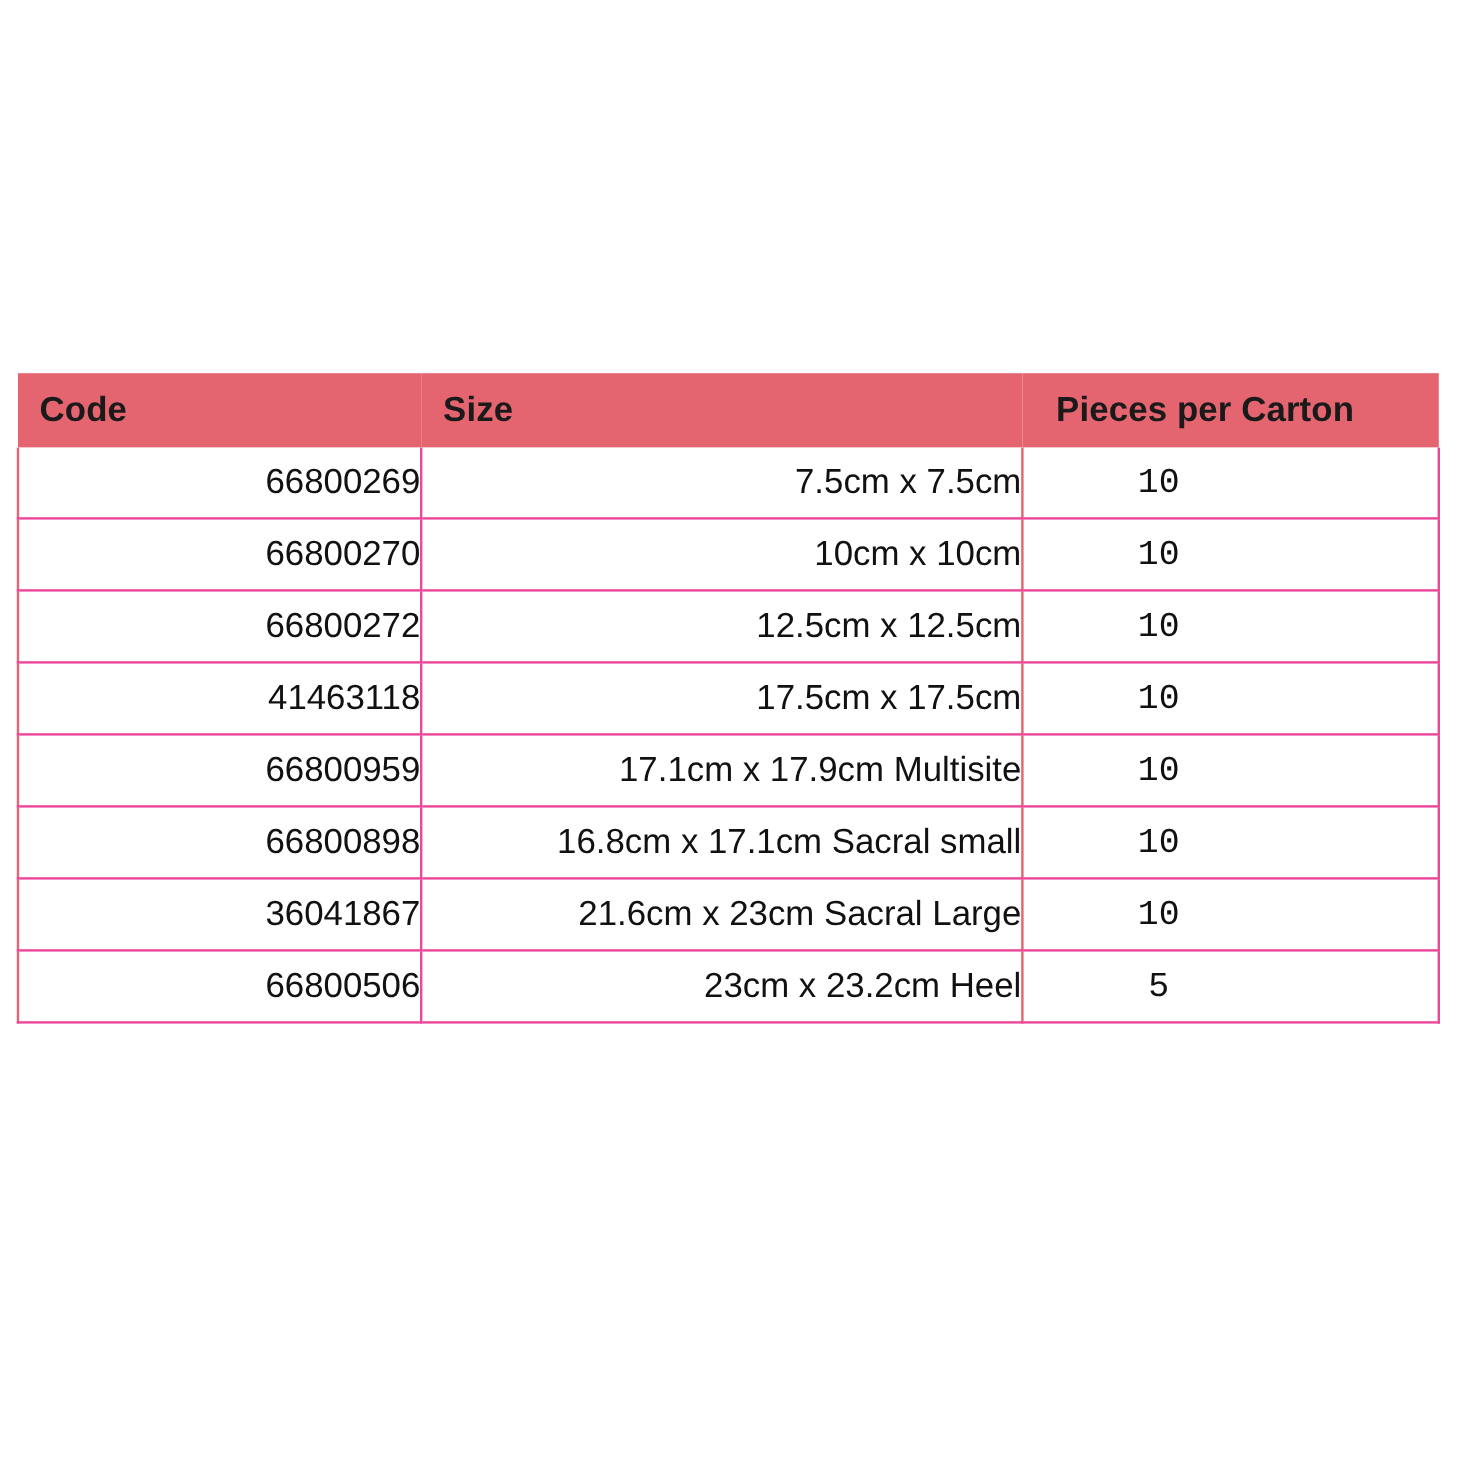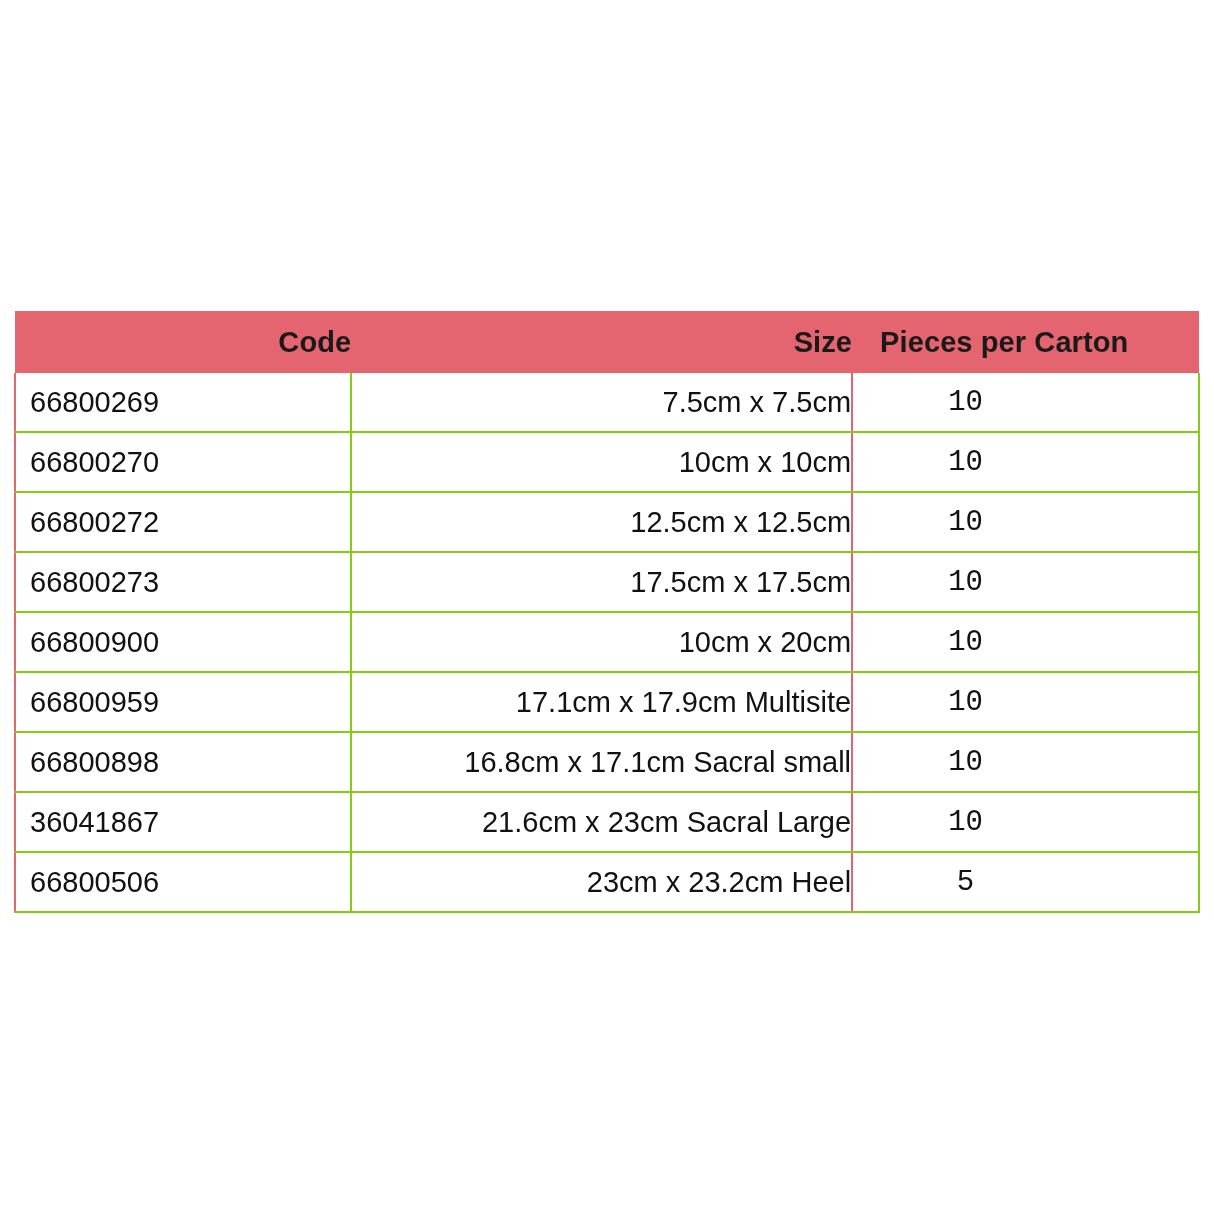--- a/index.html
+++ b/index.html
@@ -34,41 +34,41 @@
   table.product-table col.c-size   { width: 42.3%; }
   table.product-table col.c-pieces { width: 29.3%; }
 
   thead th {
     background: #e4646f;
     color: #1a1a1a;
     font-size: 29px;
     font-weight: bold;
     height: 62px;
     padding: 0 0 0 18px;
-    text-align: right;
+    text-align: left;
     border: none;
     vertical-align: middle;
     letter-spacing: 0.1px;
   }
   thead th.th-pieces {
     text-align: left;
     padding-left: 28px;
   }
   tbody td {
     height: 58px;
     font-size: 29px;
     color: #111111;
-    border: 2px solid #84cc16;
+    border: 2px solid #ec4899;
     vertical-align: middle;
     padding: 0;
     background: #ffffff;
   }
   tbody td.cell-code {
     padding-left: 14px;
-    text-align: left;
+    text-align: right;
     border-left: 2px solid #e4646f;
   }
   tbody td.cell-size {
     padding-left: 20px;
     text-align: right;
     border-left: none;
     border-right: 2px solid #e4646f;
   }
   tbody td.cell-pieces {
     text-align: center;
@@ -107,27 +107,22 @@
           <td class="cell-code">66800270</td>
           <td class="cell-size">10cm x 10cm</td>
           <td class="cell-pieces">10</td>
         </tr>
         <tr>
           <td class="cell-code">66800272</td>
           <td class="cell-size">12.5cm x 12.5cm</td>
           <td class="cell-pieces">10</td>
         </tr>
         <tr>
-          <td class="cell-code">66800273</td>
+          <td class="cell-code">41463118</td>
           <td class="cell-size">17.5cm x 17.5cm</td>
-          <td class="cell-pieces">10</td>
-        </tr>
-        <tr>
-          <td class="cell-code">66800900</td>
-          <td class="cell-size">10cm x 20cm</td>
           <td class="cell-pieces">10</td>
         </tr>
         <tr>
           <td class="cell-code">66800959</td>
           <td class="cell-size">17.1cm x 17.9cm Multisite</td>
           <td class="cell-pieces">10</td>
         </tr>
         <tr>
           <td class="cell-code">66800898</td>
           <td class="cell-size">16.8cm x 17.1cm Sacral small</td>

